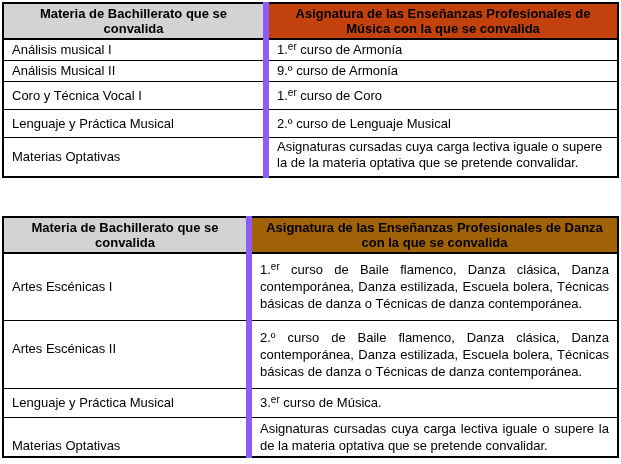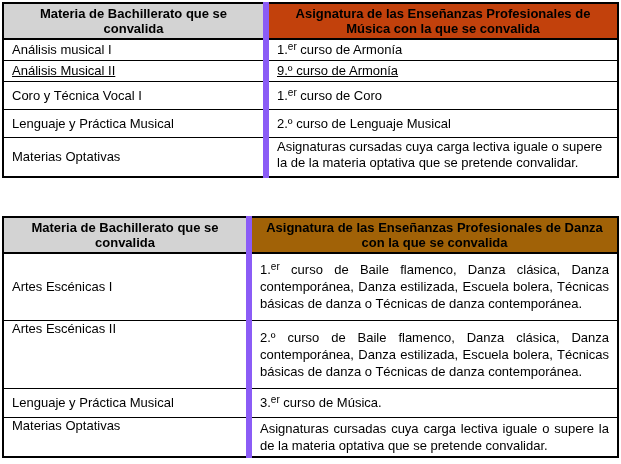--- a/index.html
+++ b/index.html
@@ -41,21 +41,21 @@
   td {
     font-size: 13px;
     line-height: 16px;
     padding: 2px 8px;
     border: 1px solid #000000;
     vertical-align: middle;
     overflow: hidden;
   }
   th:first-child, td:first-child { border-right: 6px solid #8b5cf6; }
 
-  td.top { vertical-align: top; padding-top: 0; }
+  td.top { vertical-align: top; padding-top: 20px; }
   td.justify { text-align: justify; line-height: 17px; }
   td.prewrap { white-space: pre-wrap; }
   td.clipcell { vertical-align: top; padding-top: 1px; padding-bottom: 0; }
   .clip { height: 37px; overflow: hidden; }
   sup { font-size: 10px; line-height: 0; vertical-align: 4px; }
 </style>
 </head>
 <body>
 
 <div class="page">
@@ -69,21 +69,21 @@
       <tr>
         <th style="background: rgb(211, 211, 211);">Materia de Bachillerato que se convalida</th>
         <th style="background: #c2410c;">Asignatura de las Enseñanzas Profesionales de Música con la que se convalida</th>
       </tr>
     </thead>
     <tbody id="tbody-musica">
         <tr style="height: 21px;">
           <td>Análisis musical I</td>
           <td class="prewrap">1.<sup>er</sup> curso de Armonía</td>
         </tr>
-        <tr style="height: 14px; text-decoration: underline;">
+        <tr style="height: 14px;">
           <td>Análisis Musical II</td>
           <td class="prewrap">9.º curso de Armonía</td>
         </tr>
         <tr style="height: 28px;">
           <td>Coro y Técnica Vocal I</td>
           <td class="prewrap">1.<sup>er</sup> curso de Coro</td>
         </tr>
         <tr style="height: 28px;">
           <td>Lenguaje y Práctica Musical</td>
           <td class="prewrap">2.º curso de Lenguaje Musical</td>

